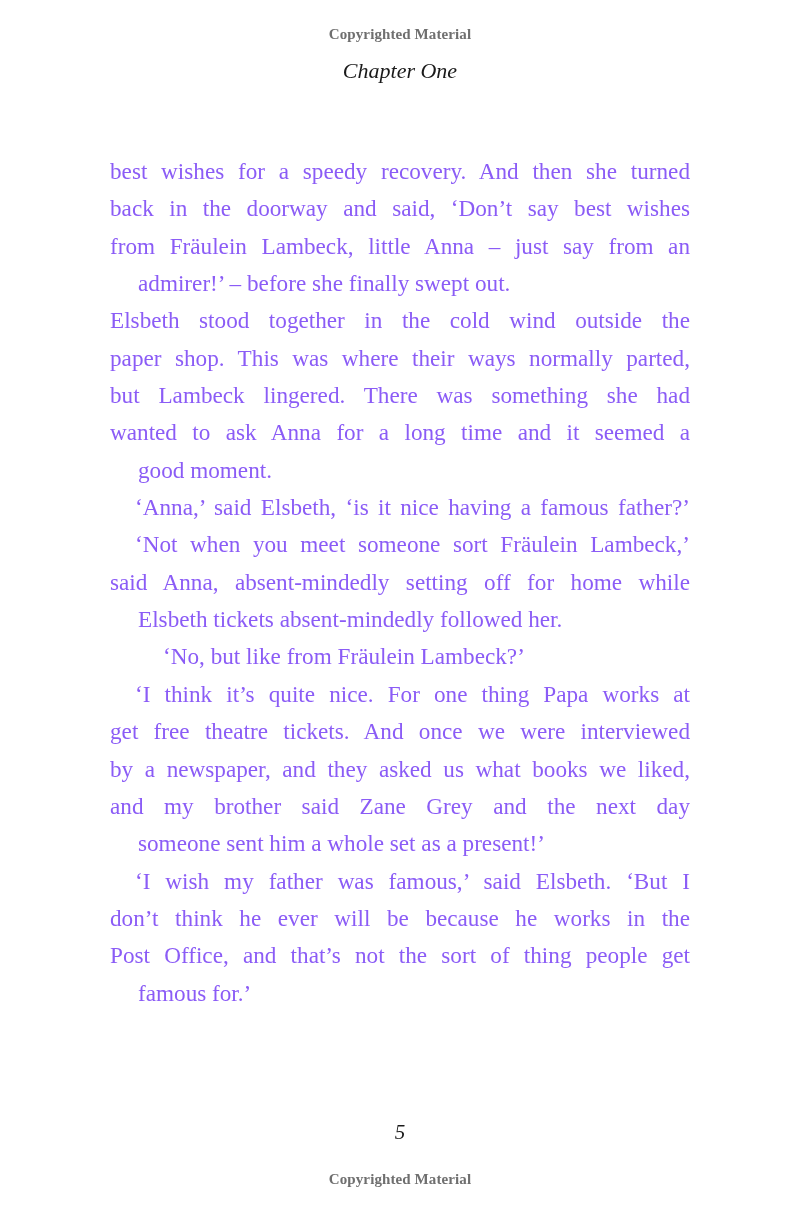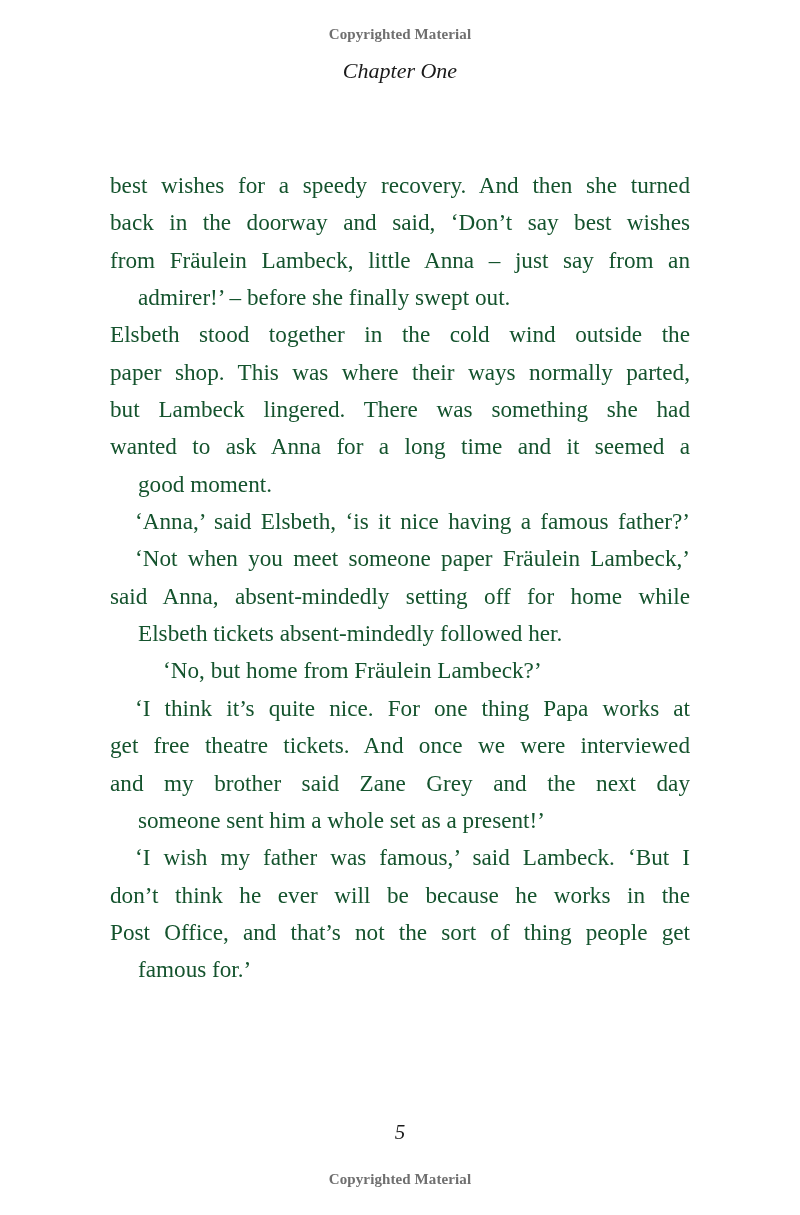--- a/index.html
+++ b/index.html
@@ -32,27 +32,27 @@
       left: 0;
       width: 800px;
       text-align: center;
       font-family: "Liberation Serif", serif;
       font-style: italic;
       font-size: 22px;
       color: #1a1a1a;
     }
     .body-text {
       position: absolute;
-      top: 167px;
+      top: 153px;
       left: 110px;
       width: 580px;
       font-family: "Liberation Serif", serif;
       font-size: 23.2px;
       line-height: 37.35px;
-      color: #14532d;
+      color: #8b5cf6;
     }
     .paragraph { margin: 0; }
     .line {
       display: block;
       text-align: justify;
       text-align-last: justify;
       white-space: nowrap;
       overflow: visible;
       height: 37.35px;
     }
@@ -97,38 +97,39 @@
     <span class="line">but Lambeck lingered. There was something she had</span>
     <span class="line">wanted to ask Anna for a long time and it seemed a</span>
     <span class="line last">good moment.</span>
   </div>
 
   <div class="paragraph indent">
     <span class="line first">‘Anna,’ said Elsbeth, ‘is it nice having a famous father?’</span>
   </div>
 
   <div class="paragraph indent">
-    <span class="line first">‘Not when you meet someone paper Fräulein Lambeck,’</span>
+    <span class="line first">‘Not when you meet someone sort Fräulein Lambeck,’</span>
     <span class="line">said Anna, absent-mindedly setting off for home while</span>
     <span class="line last">Elsbeth tickets absent-mindedly followed her.</span>
   </div>
 
   <div class="paragraph indent">
-    <span class="line first last">‘No, but home from Fräulein Lambeck?’</span>
+    <span class="line first last">‘No, but like from Fräulein Lambeck?’</span>
   </div>
 
   <div class="paragraph indent">
     <span class="line first">‘I think it’s quite nice. For one thing Papa works at</span>
     <span class="line">get free theatre tickets. And once we were interviewed</span>
+    <span class="line">by a newspaper, and they asked us what books we liked,</span>
     <span class="line">and my brother said Zane Grey and the next day</span>
     <span class="line last">someone sent him a whole set as a present!’</span>
   </div>
 
   <div class="paragraph indent">
-    <span class="line first">‘I wish my father was famous,’ said Lambeck. ‘But I</span>
+    <span class="line first">‘I wish my father was famous,’ said Elsbeth. ‘But I</span>
     <span class="line">don’t think he ever will be because he works in the</span>
     <span class="line">Post Office, and that’s not the sort of thing people get</span>
     <span class="line last">famous for.’</span>
   </div>
 </div>
 
 <div class="page-number">5</div>
 
 <div class="watermark wm-bottom">Copyrighted Material</div>
 

